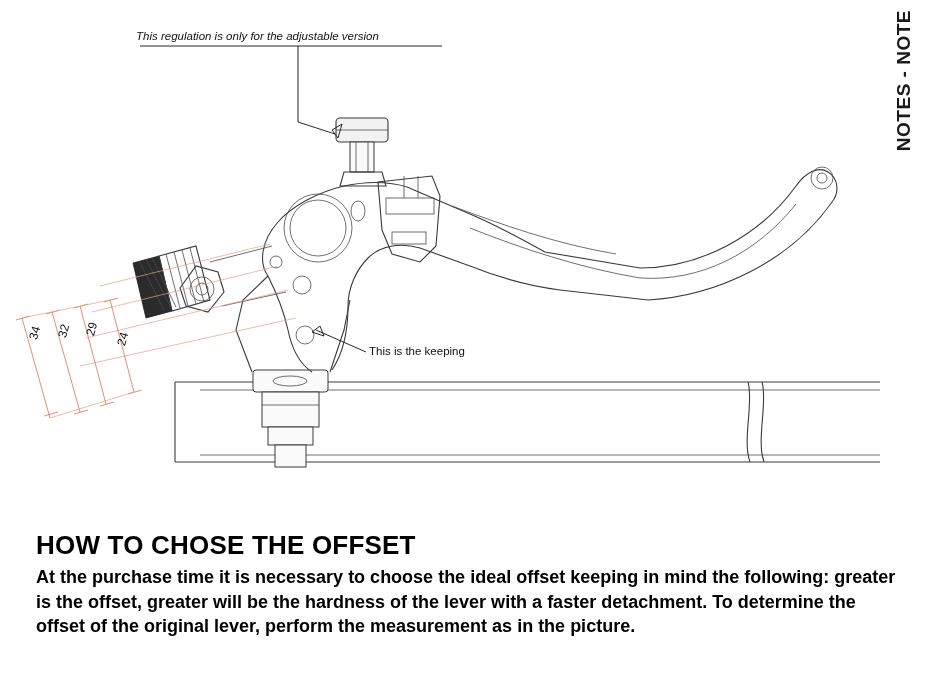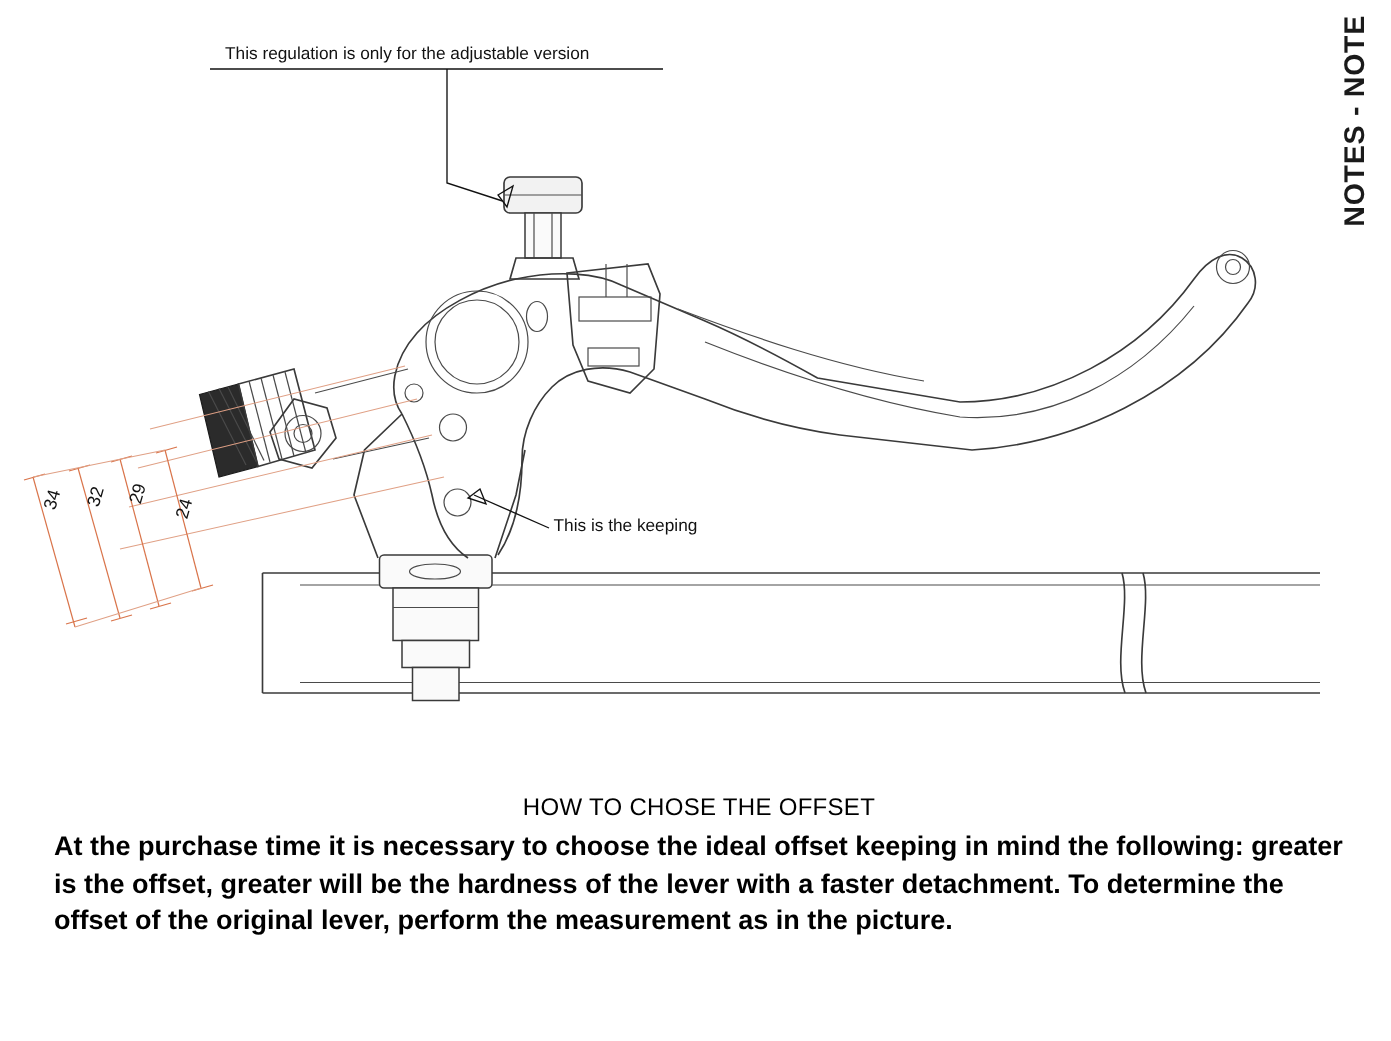--- a/index.html
+++ b/index.html
@@ -47,48 +47,48 @@
     height: 500px;
   }
   
   .callout {
     position: absolute;
     font-size: 11.5px;
     color: #111111;
     white-space: nowrap;
   }
   #callout-adjust {
-    left: 150px;
+    left: 136px;
     top: 30px;
+    font-style: italic;
   }
   #callout-offset {
     left: 369px;
     top: 345px;
   }
   
   .dim {
     position: absolute;
     font-size: 12px;
     color: #111111;
     transform-origin: center center;
   }
   
   #bottom-text {
     position: absolute;
     left: 36px;
     top: 530px;
     width: 860px;
   }
   #bottom-title {
-    font-size: 16px;
-    font-weight: normal;
+    font-size: 26px;
+    font-weight: bold;
     letter-spacing: 0.2px;
     margin: 0 0 4px 0;
     color: #000;
-    text-align: center;
   }
   #bottom-body {
     font-size: 18px;
     font-weight: bold;
     line-height: 1.37;
     margin: 0;
     color: #000;
   }
 </style>
 </head>

